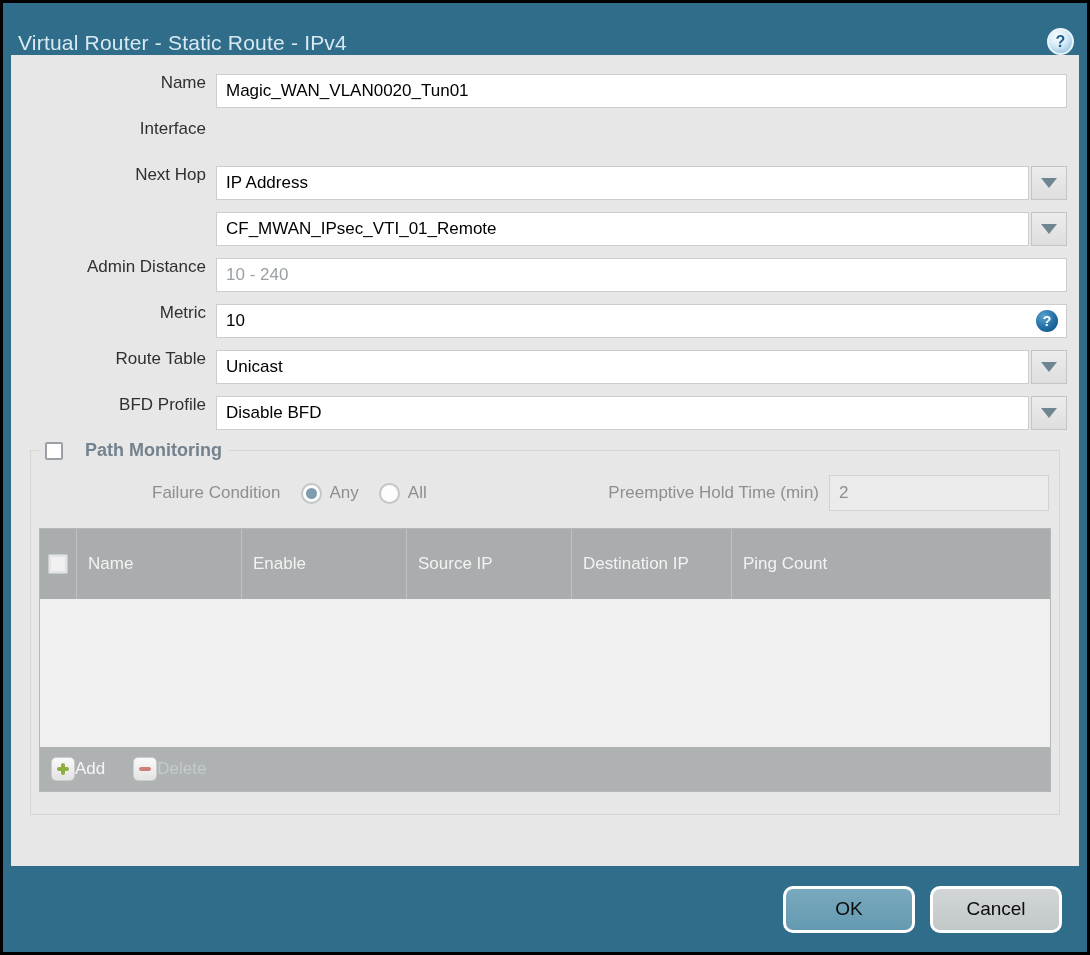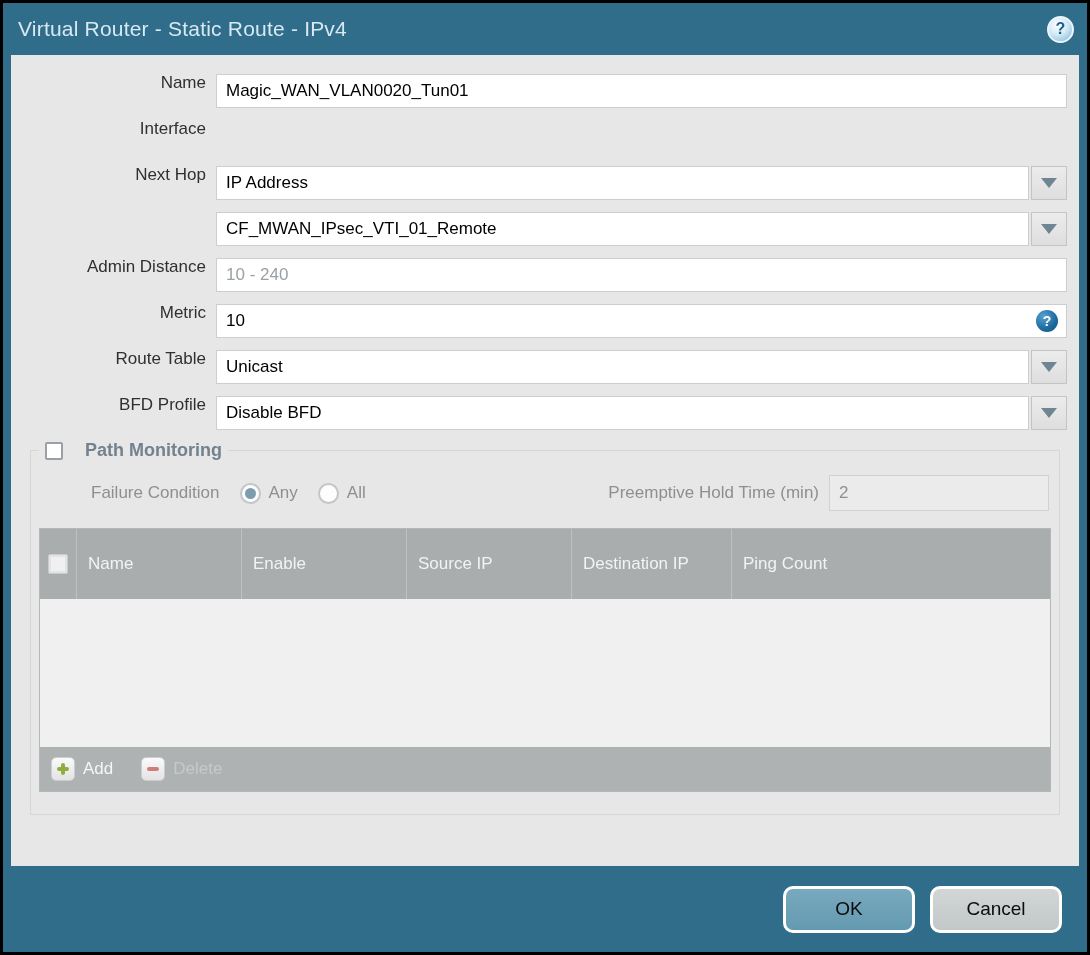--- a/index.html
+++ b/index.html
@@ -14,21 +14,21 @@
     inset: 3px;
     background: #2f6d8a;
     display: flex;
     flex-direction: column;
   }
   
   .titlebar {
     height: 52px;
     flex: 0 0 52px;
     display: flex;
-    align-items: center;
+    align-items: flex-end;
     justify-content: space-between;
     padding: 0 13px 0 15px;
   }
   .title {
     color: #d8e9f1;
     font-size: 21px;
     letter-spacing: .2px;
   }
   .help-icon {
     width: 27px; height: 27px;
@@ -127,21 +127,21 @@
     font-weight: bold;
     color: #73828e;
   }
   .pm-row {
     display: flex;
     align-items: center;
     margin: 14px 0 17px 0;
     height: 36px;
   }
   .dis-label { color: #8f8f8f; font-size: 17px; }
-  .fc-label { margin-left: 52px; }
+  .fc-label { margin-left: 113px; }
   .radio {
     width: 21px; height: 21px;
     border-radius: 50%;
     border: 2px solid #c2c6c9;
     background: #fdfdfd;
     margin: 0 8px 0 20px;
     display: flex; align-items: center; justify-content: center;
     cursor: pointer;
   }
   .radio .dot { width: 11px; height: 11px; border-radius: 50%; background: transparent; }
@@ -195,21 +195,21 @@
   }
   .tbl-body { height: 148px; background: #f0f0f0; }
   .tbl-footer {
     height: 44px;
     background: #aeb2b3;
     display: flex;
     align-items: center;
     padding-left: 11px;
     gap: 28px;
   }
-  .tool-btn { display: flex; align-items: center; gap: 8px; cursor: pointer; }
+  .tool-btn { display: flex; align-items: center; cursor: pointer; }
   .tool-badge {
     width: 24px; height: 24px;
     border-radius: 5px;
     background: linear-gradient(#fafafa, #e3e3e3);
     border: 1px solid #cdcdcd;
     position: relative;
   }
   .tool-badge .h-bar {
     position: absolute;
     left: 5px; top: 9px;

